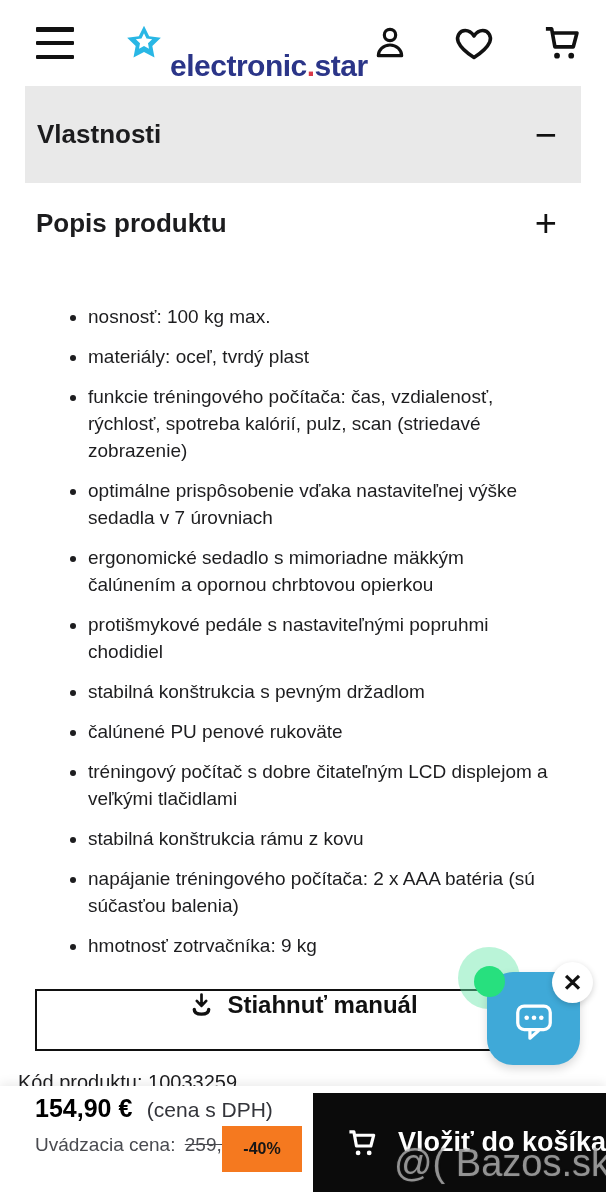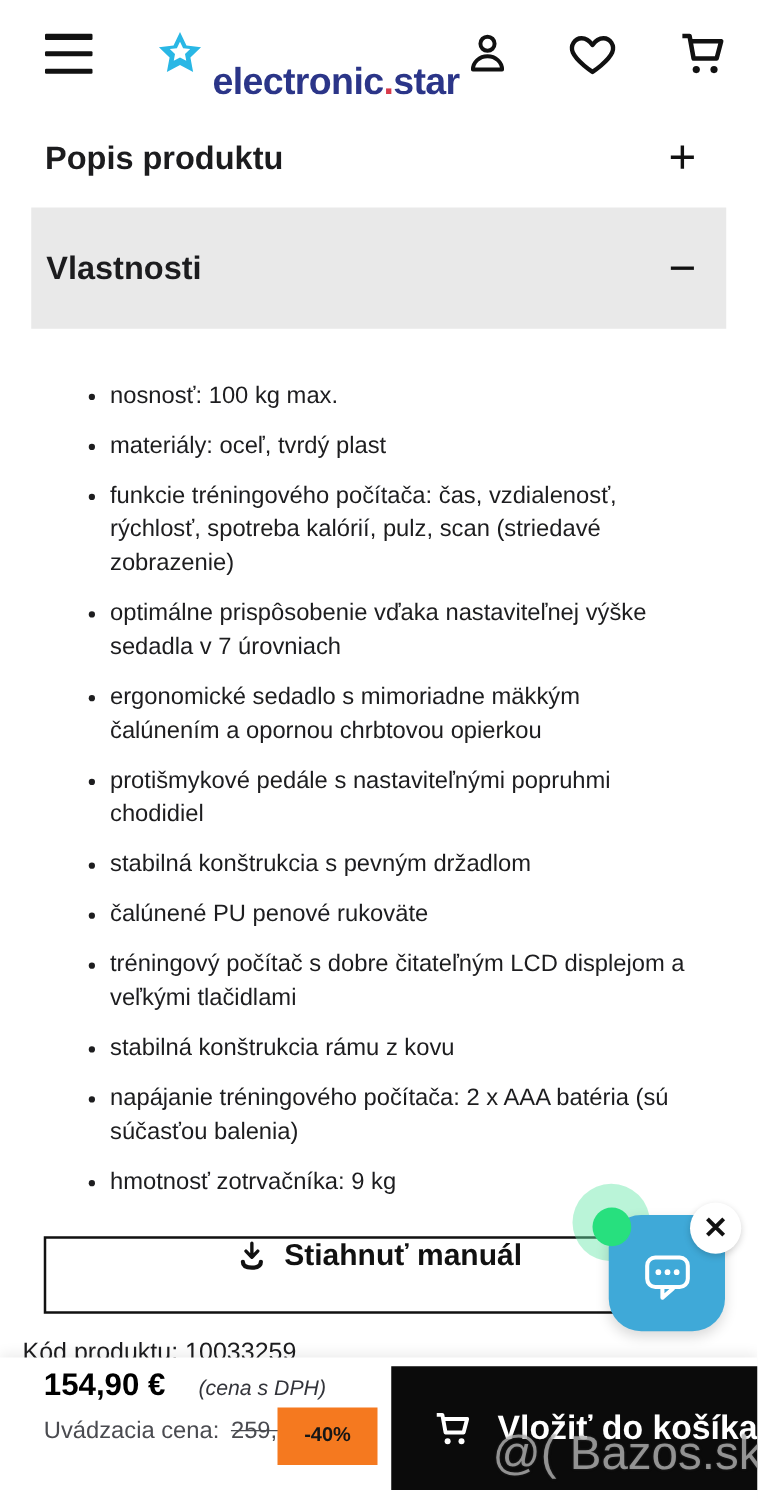--- a/index.html
+++ b/index.html
@@ -41,21 +41,21 @@
 
   .product-code { margin:20px 0 0 18px; font-size:20px; color:#1d1d1f; }
 
   
   .price-bar {
     position:absolute; left:0; top:1086px; width:606px; height:114px; background:#fff;
     box-shadow:0 -3px 10px rgba(0,0,0,0.08); z-index:10;
   }
   .price-line { position:absolute; left:35px; top:8px; white-space:nowrap; }
   .price-current { font-size:25px; font-weight:bold; color:#000000; }
-  .price-note { font-size:17px; color:#33343a; margin-left:22px; font-weight:400;font-style:italic; }
+  .price-note { font-size:21px; color:#33343a; margin-left:10px; font-weight:400; }
   .old-line { position:absolute; left:35px; top:48px; font-size:19px; color:#4a4b50; white-space:nowrap; }
   .old-price { text-decoration:line-through; margin-left:4px; }
   .badge {
     position:absolute; left:222px; top:40px; width:80px; height:46px; background:#f5791f;
     color:#161616; font-size:16px; font-weight:bold; display:flex; align-items:center; justify-content:center;
   }
   .cart-btn {
     position:absolute; left:313px; top:7px; width:324px; height:99px; background:#0b0b0b;
     color:#fff; display:flex; align-items:center; justify-content:center; gap:18px;
     font-size:27px; font-weight:bold; cursor:pointer;
@@ -110,28 +110,28 @@
         <path d="M12 20.3S4.8 15.6 3 11.4C1.7 8.3 3.8 4.9 7 4.9c2.2 0 3.7 1.2 5 3.1 1.3-1.9 2.8-3.1 5-3.1 3.2 0 5.3 3.4 4 6.5-1.8 4.2-9 8.9-9 8.9z" stroke-linejoin="round"></path>
       </svg>
       <svg width="48" height="46" viewBox="0 0 24 24" fill="none" stroke="#111" stroke-width="1.9">
         <path d="M3.6 4.6h3l1.7 9.4h9.6l1.9-7.2H6.2" stroke-linejoin="round"></path>
         <circle cx="9.4" cy="18.6" r="1.5" fill="#111" stroke="none"></circle>
         <circle cx="16.8" cy="18.6" r="1.5" fill="#111" stroke="none"></circle>
       </svg>
     </div>
   </div>
 
+  <div class="acc-row row-vlastnosti">
+    <span class="acc-title">Vlastnosti</span>
+    <span class="acc-toggle">−</span>
+  </div>
+
   <div class="acc-row row-popis">
     <span class="acc-title">Popis produktu</span>
     <span class="acc-toggle">+</span>
-  </div>
-
-  <div class="acc-row row-vlastnosti">
-    <span class="acc-title">Vlastnosti</span>
-    <span class="acc-toggle">−</span>
   </div>
 
   <ul class="features">
       <li>nosnosť: 100 kg max.</li>
       <li>materiály: oceľ, tvrdý plast</li>
       <li>funkcie tréningového počítača: čas, vzdialenosť, rýchlosť, spotreba kalórií, pulz, scan (striedavé zobrazenie)</li>
       <li>optimálne prispôsobenie vďaka nastaviteľnej výške sedadla v 7 úrovniach</li>
       <li>ergonomické sedadlo s mimoriadne mäkkým čalúnením a opornou chrbtovou opierkou</li>
       <li>protišmykové pedále s nastaviteľnými popruhmi chodidiel</li>
       <li>stabilná konštrukcia s pevným držadlom</li>

